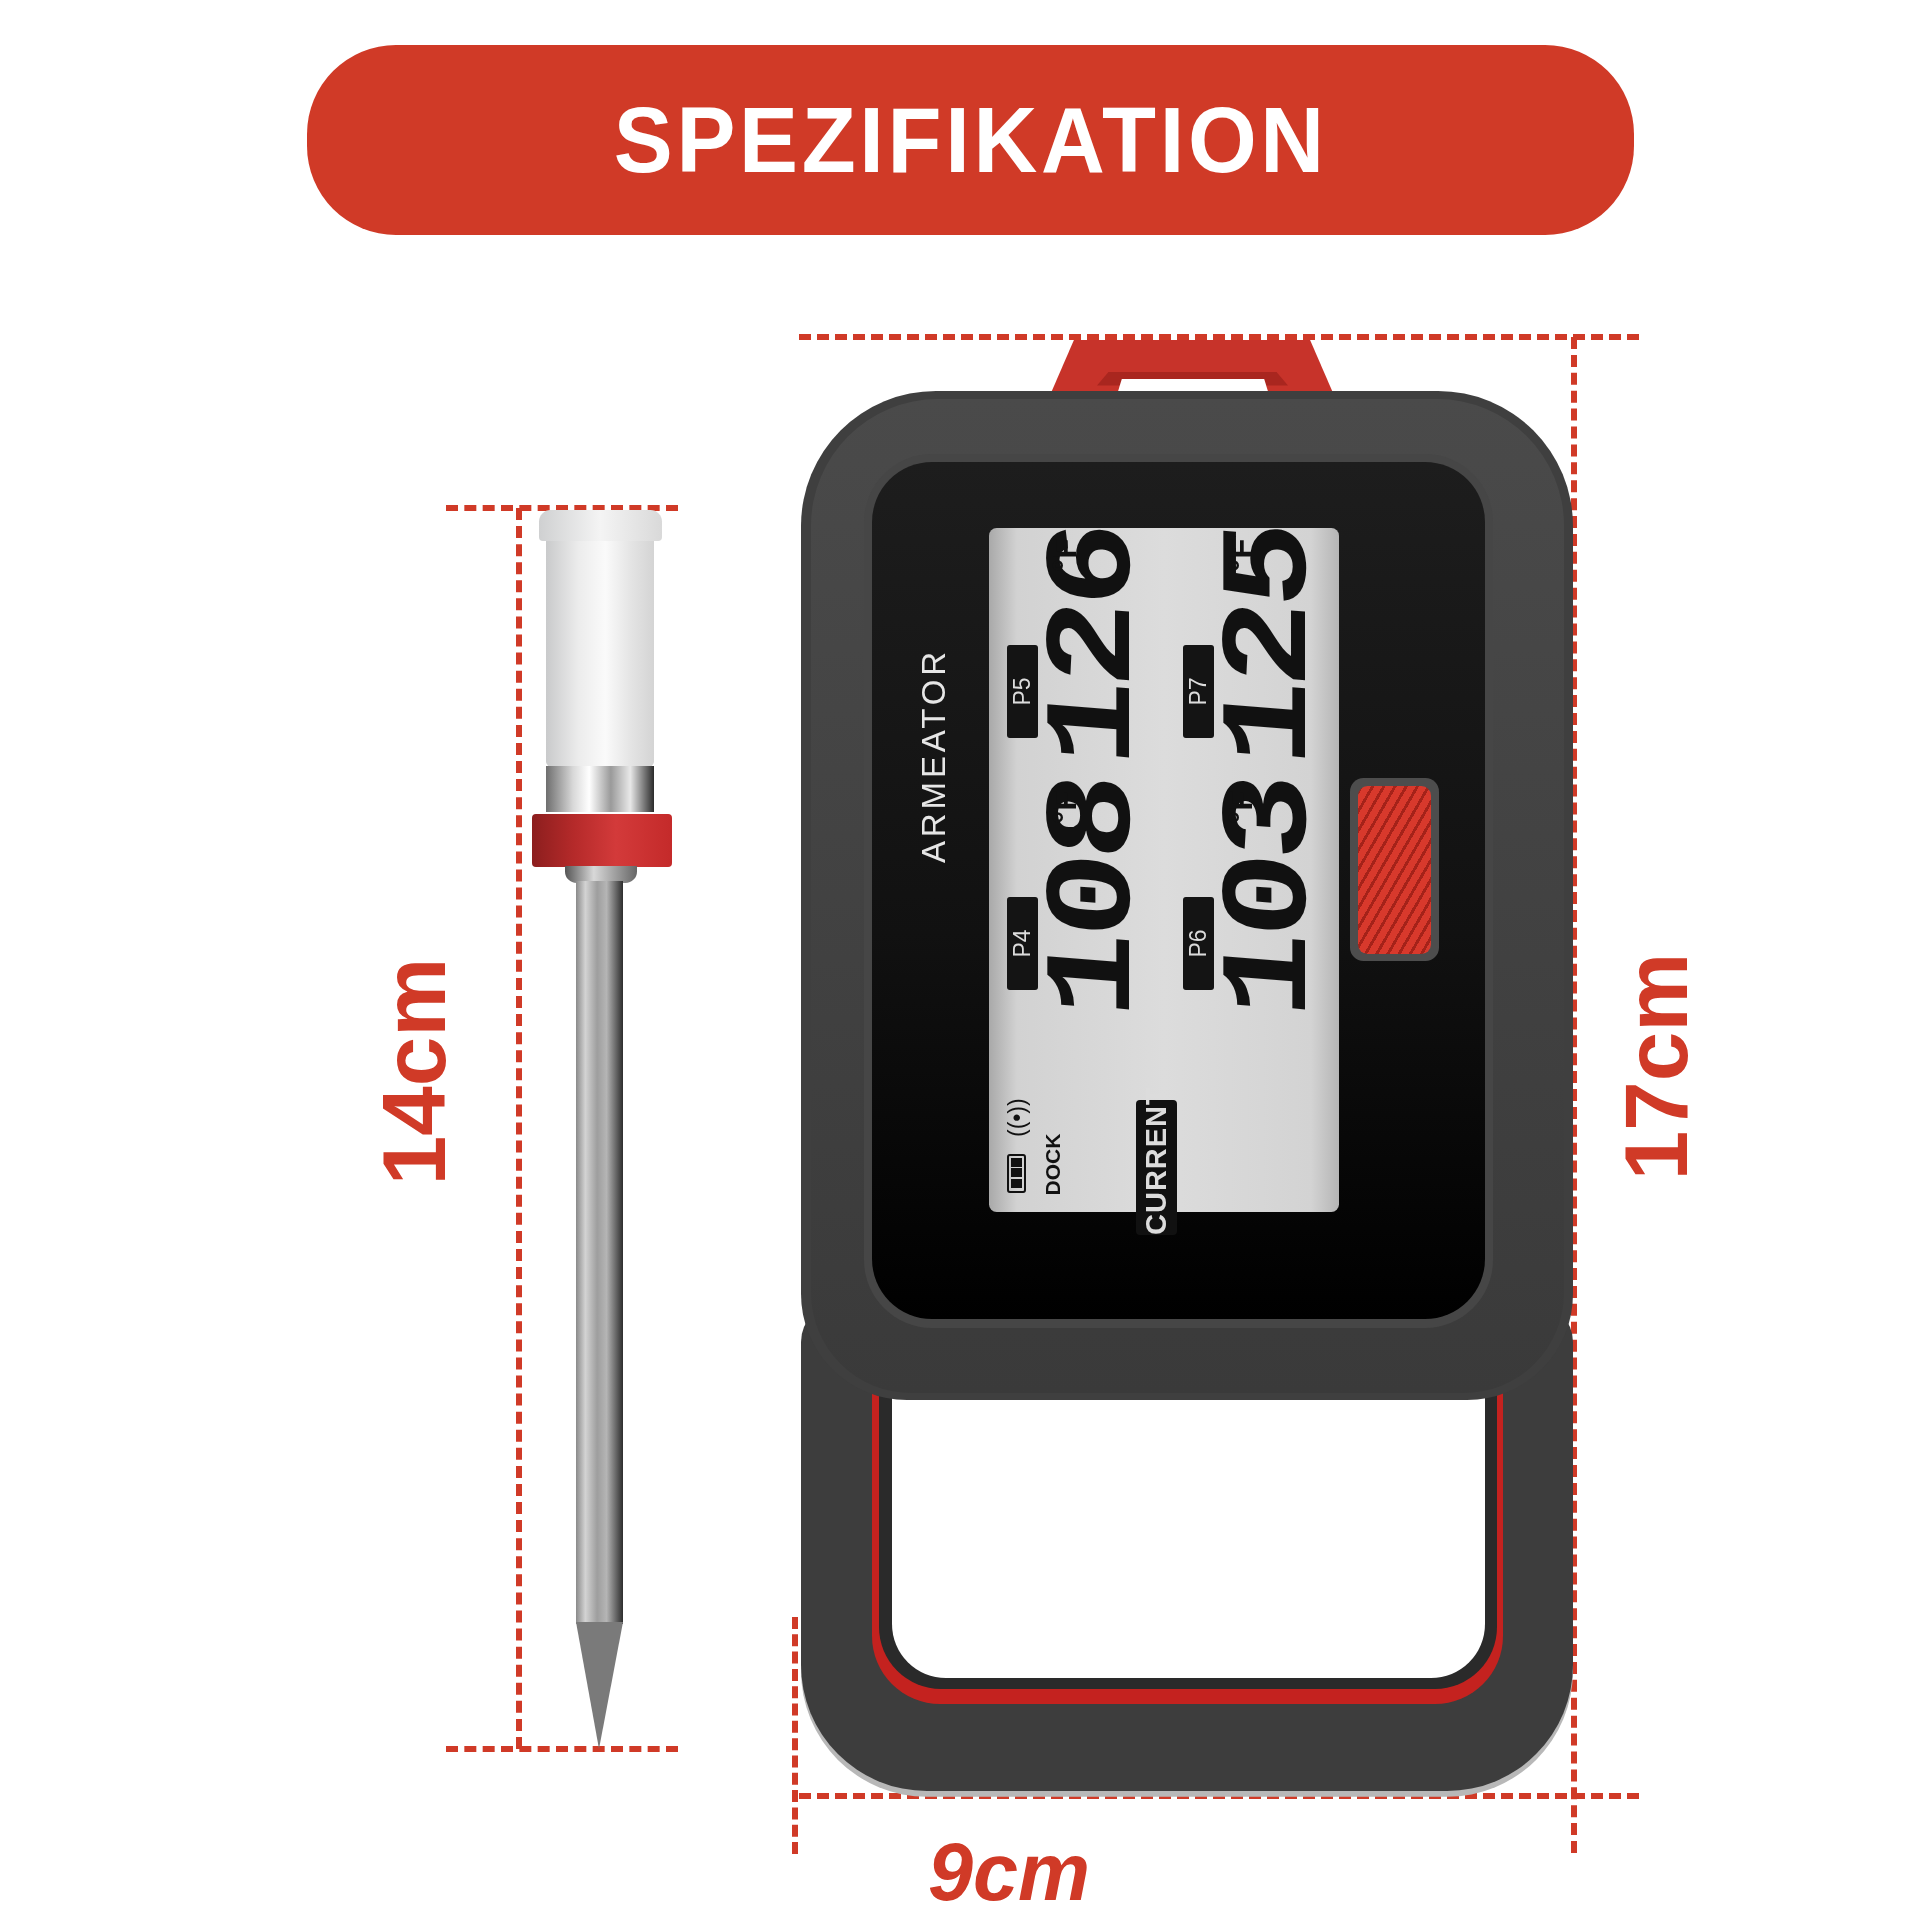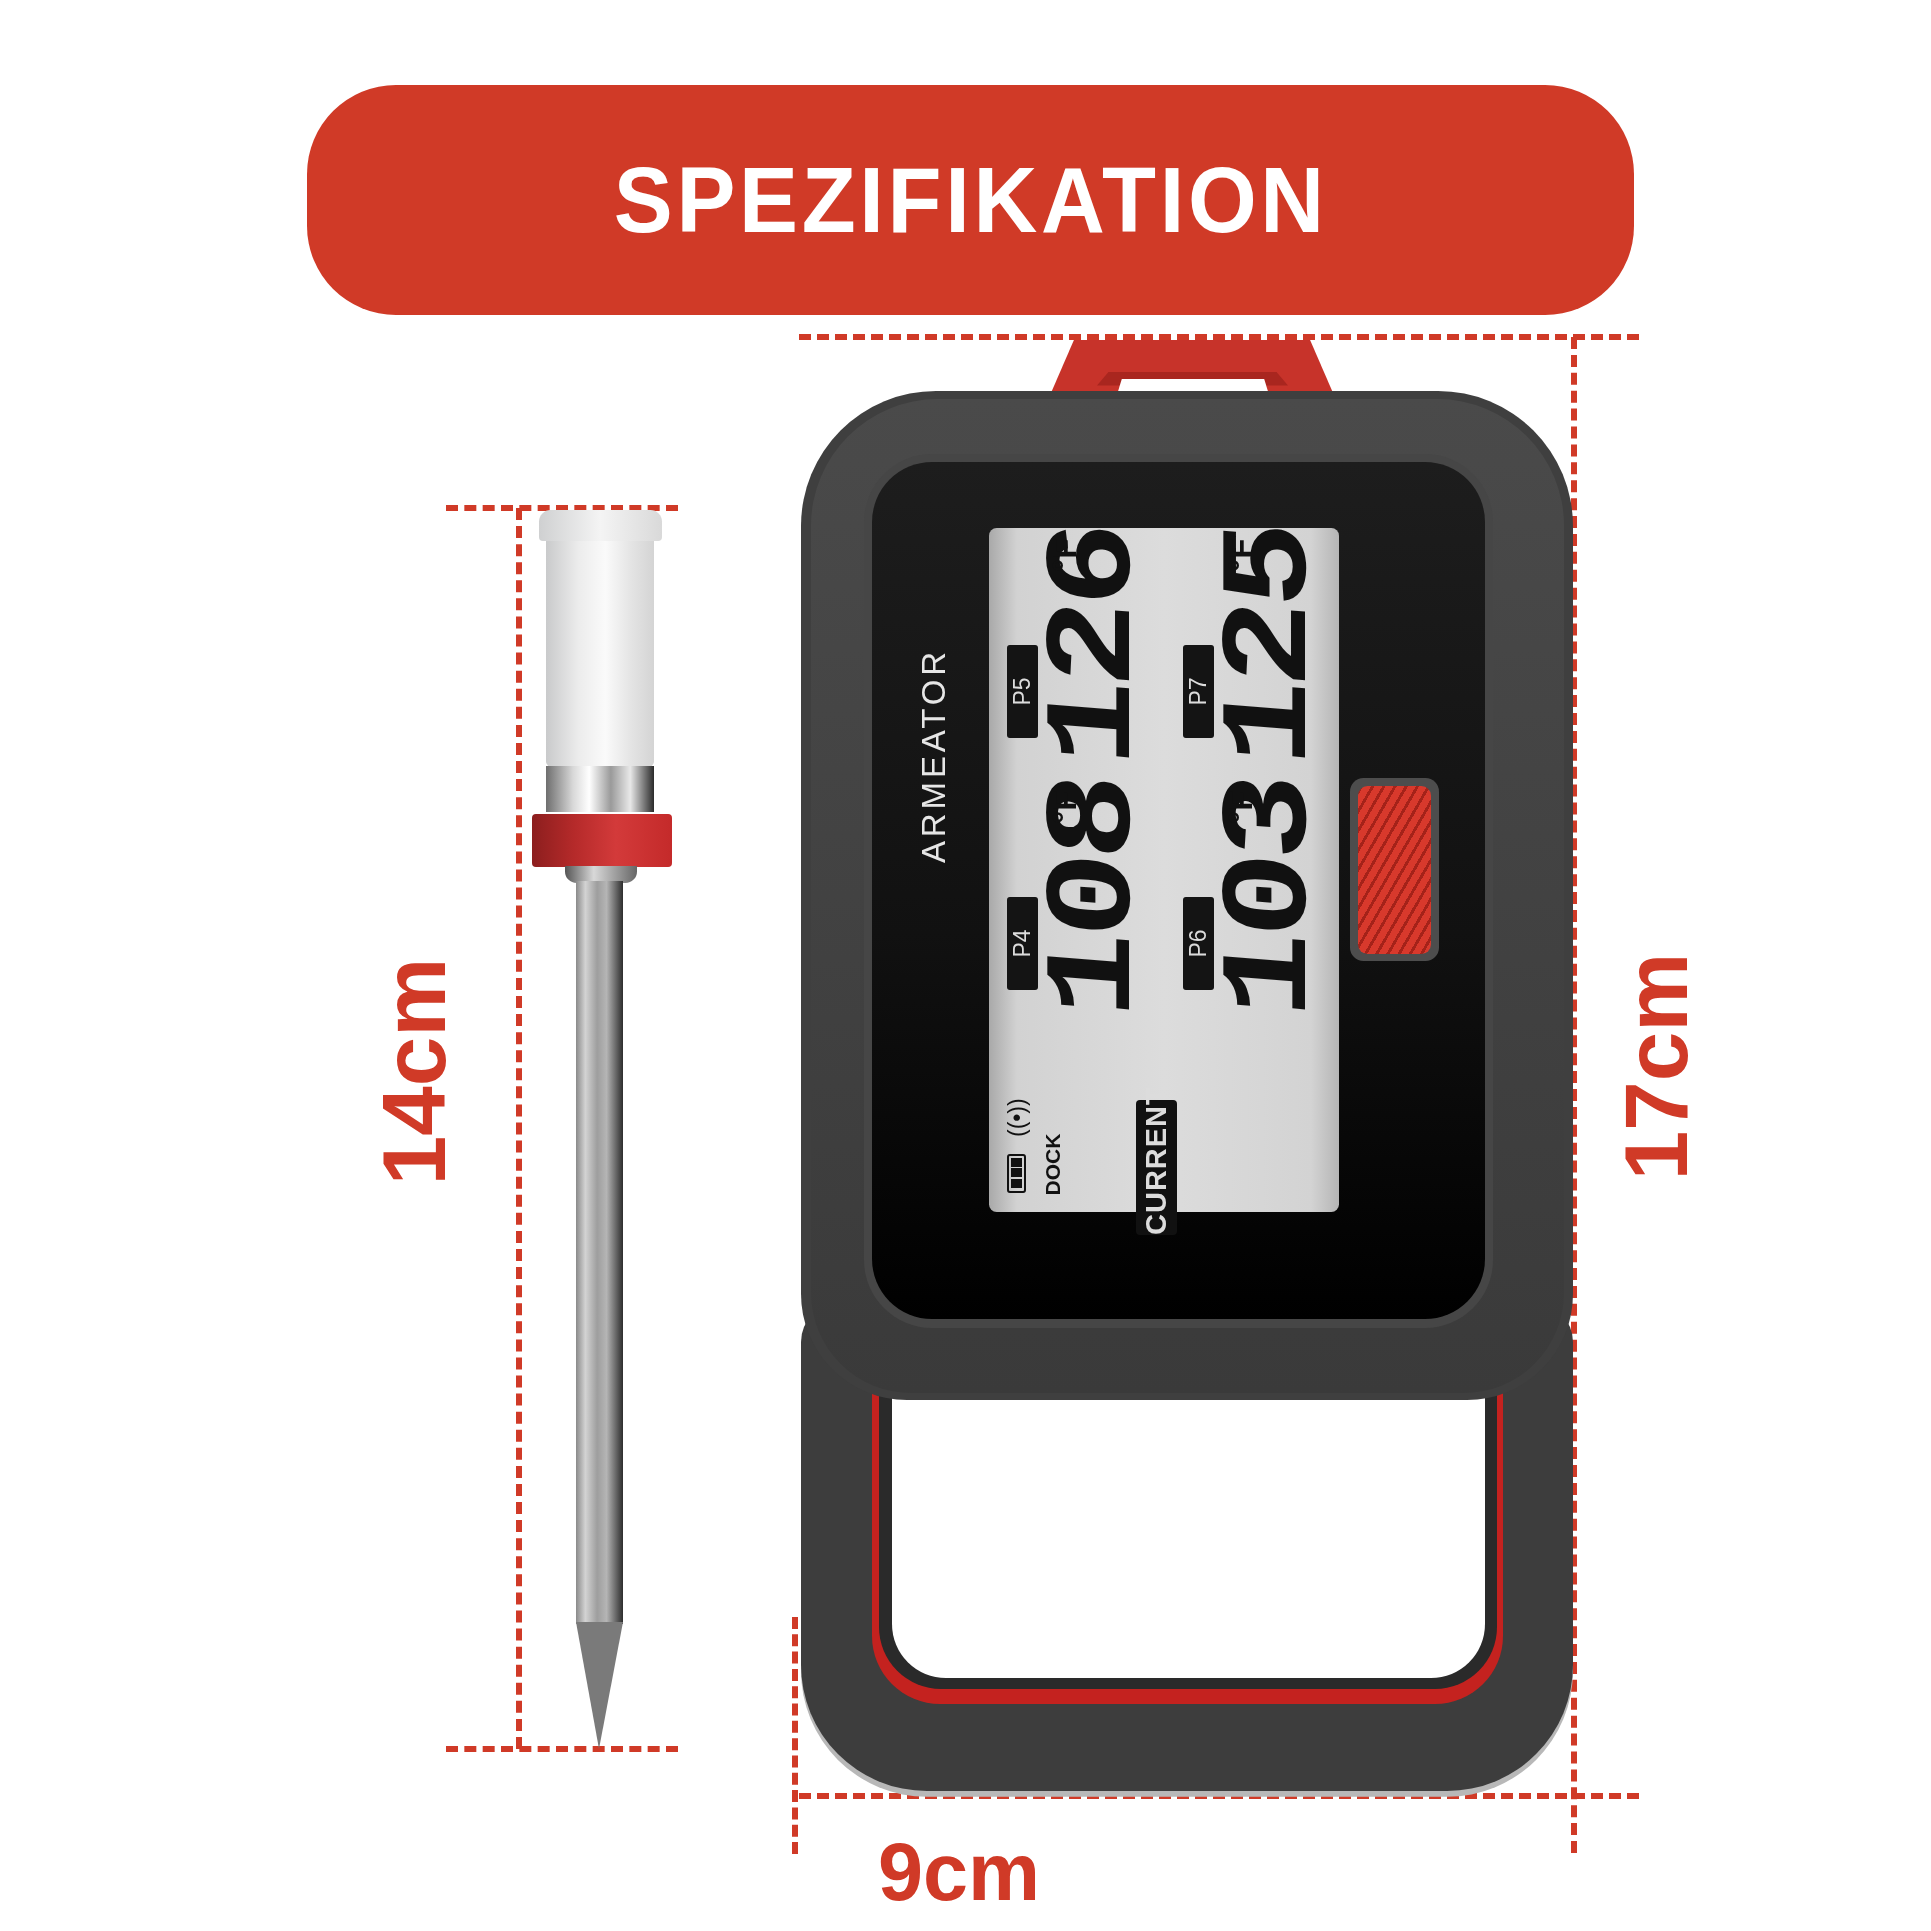--- a/index.html
+++ b/index.html
@@ -1,20 +1,20 @@
 <!DOCTYPE html>
 <html><head>
 <meta charset="utf-8">
 <style>
   html, body { margin:0; padding:0; }
   body { width:1931px; height:1931px; background:#ffffff; position:relative; overflow:hidden; font-family:"Liberation Sans", sans-serif; }
   .abs { position:absolute; }
 
   
-  .title-pill { left:307px; top:45px; width:1327px; height:230px; background:#d03a27; border-radius:89px; display:flex; align-items:center; justify-content:center;margin-top:40px; }
+  .title-pill { left:307px; top:45px; width:1327px; height:190px; background:#d03a27; border-radius:89px; display:flex; align-items:center; justify-content:center; }
   .title-pill span { color:#fff; font-family:"Liberation Sans", sans-serif; font-weight:700; font-size:93px; letter-spacing:3.9px; transform:scaleX(0.95); }
 
   
   .dash-h { height:0; border-top:6.8px dashed #d03a27; }
   .dash-v { width:0; border-left:6.8px dashed #d03a27; }
 
   
   .dim-label { color:#d03a27; font-weight:700; font-family:"Liberation Sans", sans-serif; white-space:nowrap; }
   .dim-rot { transform-origin:center center; transform:rotate(-90deg); font-size:89px; }
 
@@ -80,21 +80,21 @@
   <div class="abs probe-collar"></div>
   <div class="abs probe-shaft"></div>
   <div class="abs probe-tip"></div>
 </div>
 
 <div class="abs dash-h" style="left:799px; top:334px; width:840px;"></div>
 <div class="abs dash-h" style="left:799px; top:1793px; width:840px;"></div>
 <div class="abs dash-v" style="left:1571px; top:337px; height:1516px;"></div>
 <div class="abs dash-v" style="left:792px; top:1617px; height:237px;"></div>
 <div class="abs dim-label dim-rot" style="left:1540px; top:1028px; width:232px; height:77px; line-height:77px; text-align:center;">17cm</div>
-<div class="abs dim-label" style="left:843px; top:1834px; width:232px; height:77px; line-height:77px; text-align:center; font-size:81px;">9cm</div>
+<div class="abs dim-label" style="left:893px; top:1834px; width:232px; height:77px; line-height:77px; text-align:center; font-size:81px;font-style:italic;">9cm</div>
 
 <div>
   <div class="abs tab-red"></div>
   <div class="abs tab-hole-shade"></div>
   <div class="abs tab-hole"></div>
 
   <div class="abs handle-outer"></div>
   <div class="abs handle-inner-red"></div>
   <div class="abs handle-inner-dark"></div>
   <div class="abs handle-cut"></div>

